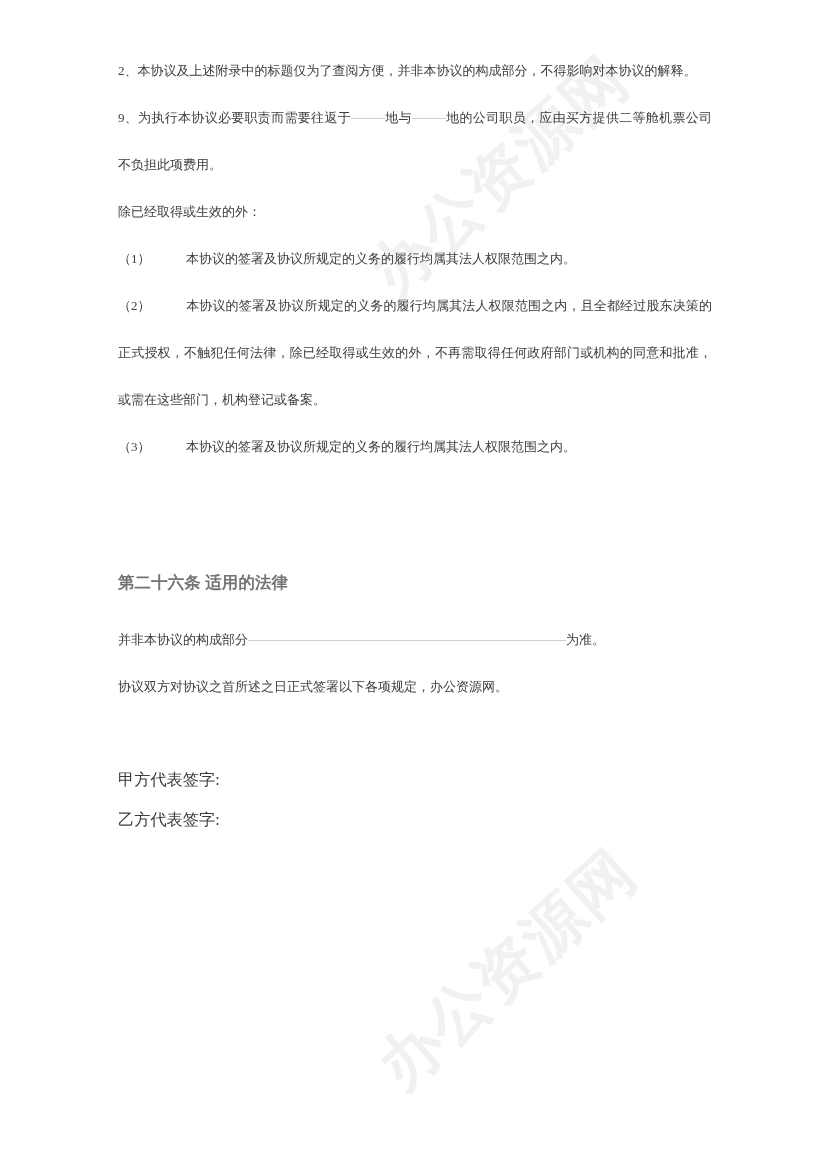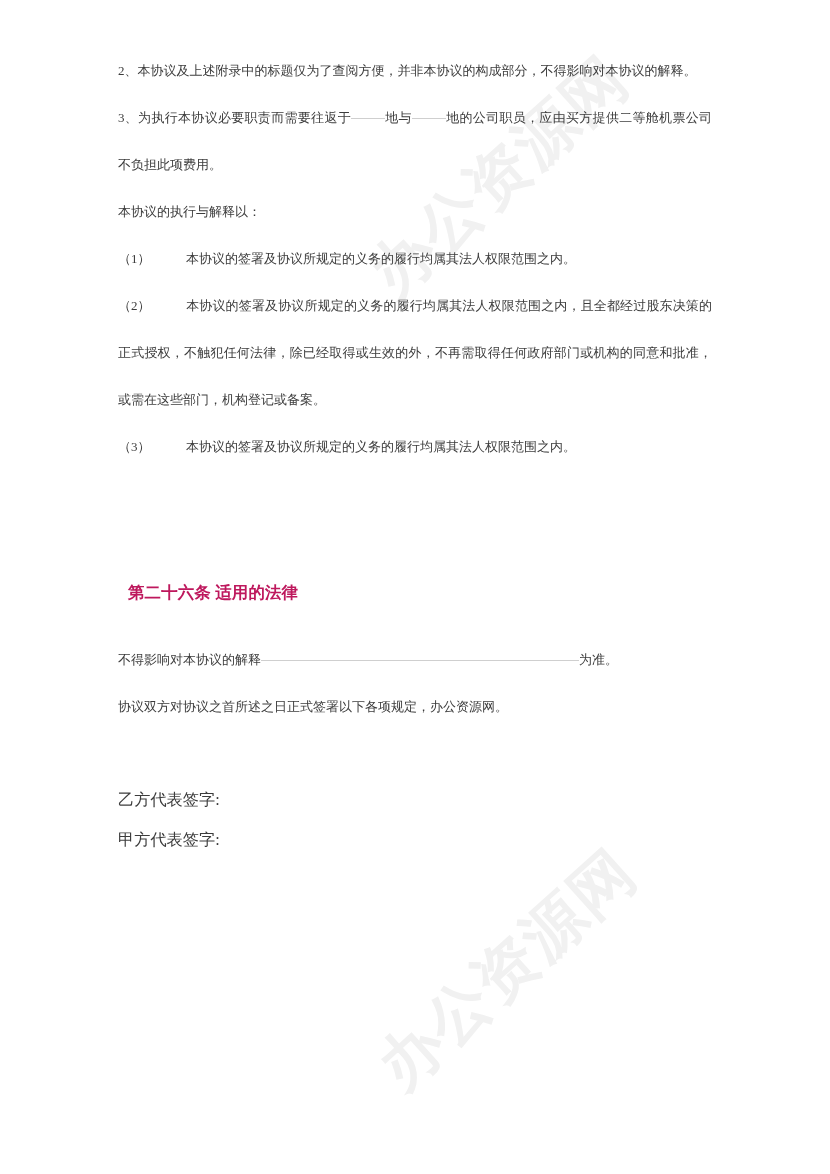--- a/index.html
+++ b/index.html
@@ -75,25 +75,25 @@
   }
 
   .para.no-justify {
     text-align: left;
   }
 
   .spacer-2 { height: 47px; }
   .spacer-3 { height: 94px; }
 
   .heading {
-    color: #be185d;
+    color: #737373;
     font-size: 16.4px;
     font-weight: 700;
     line-height: 38px;
-    margin: 10px;
+    margin: 0;
     letter-spacing: 0.2px;
   }
 
   
   .blank {
     display: inline-block;
     border-bottom: 1px solid #cfcfcf;
     vertical-align: baseline;
     position: relative;
     top: -3px;
@@ -125,39 +125,39 @@
     <div class="watermark wm-main">办公资源网</div>
     <div class="watermark wm-bottom">办公资源网</div>
   </div>
 
   <div class="content">
 
     <div class="spacer-2"></div>
 
     <p class="para">2、本协议及上述附录中的标题仅为了查阅方便，并非本协议的构成部分，不得影响对本协议的解释。</p>
 
-    <p class="para"><span>3、为执行本协议必要职责而需要往返于</span><span class="blank blank-sm"></span><span>地与</span><span class="blank blank-sm"></span><span>地的公司职员，应由买方提供二等舱机票公司不负担此项费用。</span></p>
+    <p class="para"><span>9、为执行本协议必要职责而需要往返于</span><span class="blank blank-sm"></span><span>地与</span><span class="blank blank-sm"></span><span>地的公司职员，应由买方提供二等舱机票公司不负担此项费用。</span></p>
 
-    <p class="para no-justify">本协议的执行与解释以：</p>
+    <p class="para no-justify">除已经取得或生效的外：</p>
 
     <p class="para indent-item"><span class="item-label">（1）</span><span>本协议的签署及协议所规定的义务的履行均属其法人权限范围之内。</span></p>
 
     <p class="para indent-item"><span class="item-label">（2）</span><span>本协议的签署及协议所规定的义务的履行均属其法人权限范围之内，且全都经过股东决策的正式授权，不触犯任何法律，除已经取得或生效的外，不再需取得任何政府部门或机构的同意和批准，或需在这些部门，机构登记或备案。</span></p>
 
     <p class="para indent-item"><span class="item-label">（3）</span><span>本协议的签署及协议所规定的义务的履行均属其法人权限范围之内。</span></p>
 
     <div class="spacer-3"></div>
 
     <p class="heading">第二十六条 适用的法律</p>
 
     <div style="height:14px"></div>
 
-    <p class="para no-justify"><span>不得影响对本协议的解释</span><span class="blank blank-lg"></span><span>为准。</span></p>
+    <p class="para no-justify"><span>并非本协议的构成部分</span><span class="blank blank-lg"></span><span>为准。</span></p>
 
     <p class="para no-justify">协议双方对协议之首所述之日正式签署以下各项规定，办公资源网。</p>
 
     <div style="height:50px"></div>
 
+    <p class="sig-line">甲方代表签字:</p>
     <p class="sig-line">乙方代表签字:</p>
-    <p class="sig-line">甲方代表签字:</p>
 
   </div>
 </div>
 
 </body></html>

